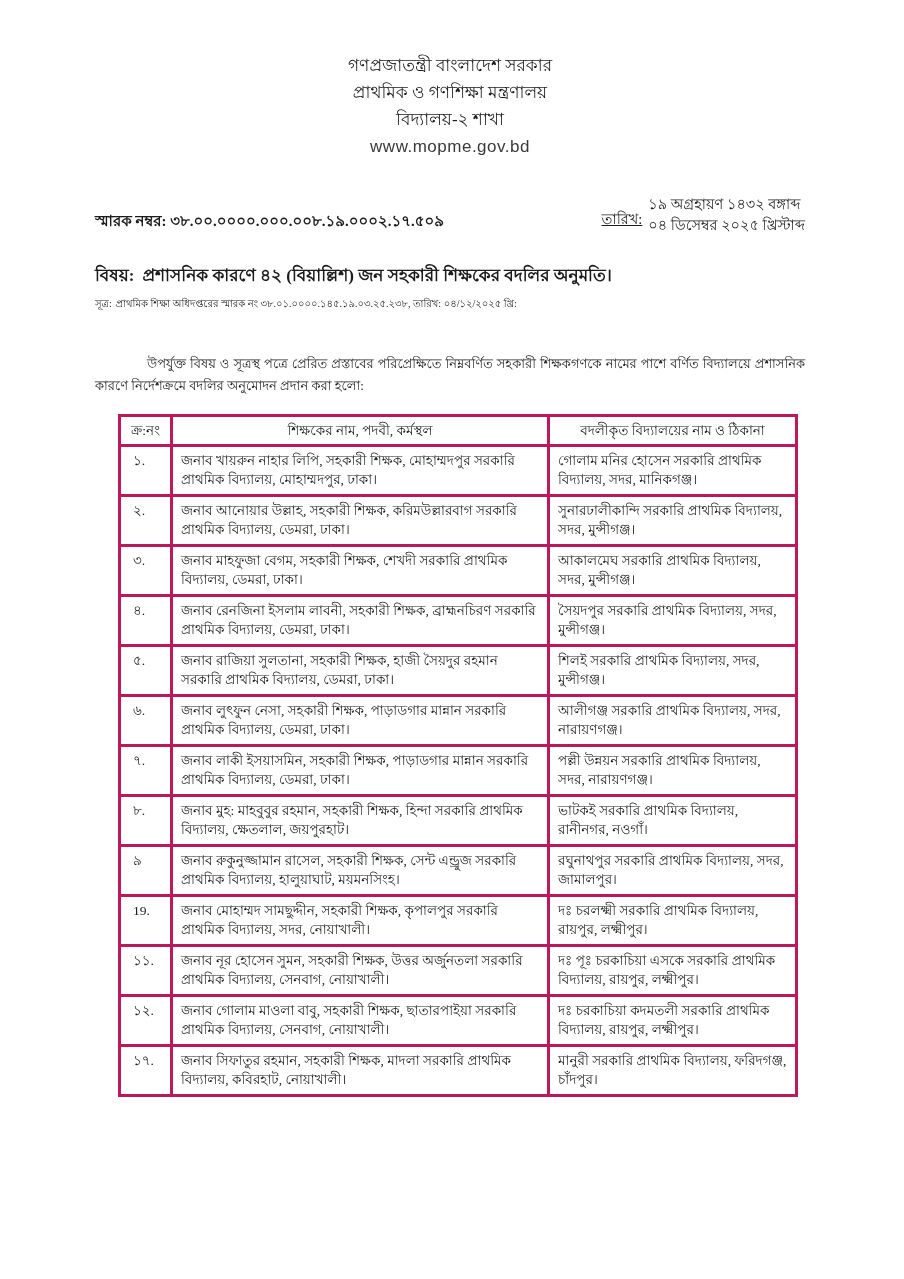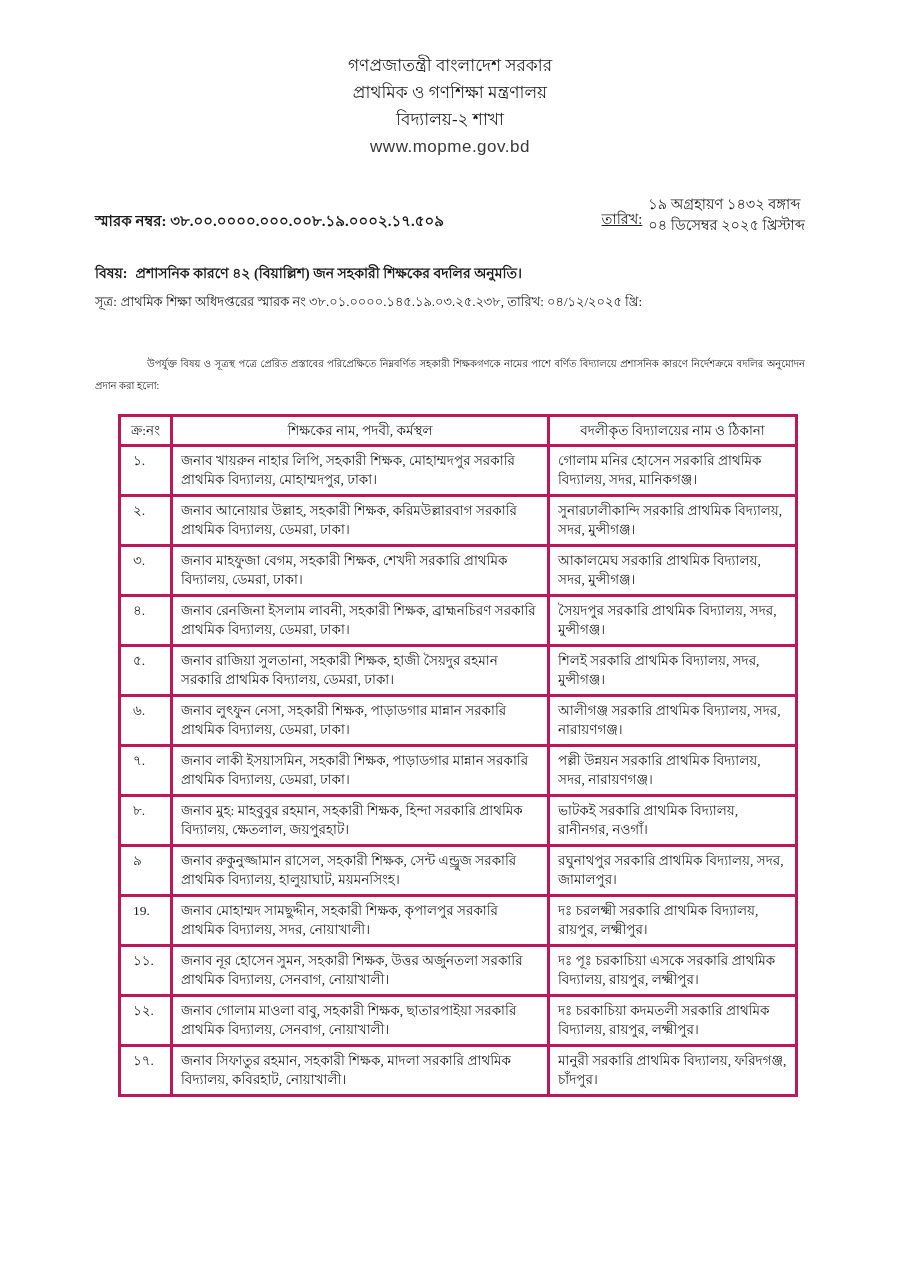--- a/index.html
+++ b/index.html
@@ -52,34 +52,34 @@
     gap: 6px;
     font-size: 14.5px;
     line-height: 21px;
   }
   .date-block .date-label { padding-top: 8px; text-decoration: underline; }
   .date-lines { text-align: left; white-space: nowrap; }
 
   
   .subject-line {
     margin-top: 26px;
-    font-size: 14px;
+    font-size: 17px;
     font-weight: bold;
   }
   .subject-line .label { margin-right: 8px; }
   .reference-line {
     margin-top: 6px;
-    font-size: 13px;
+    font-size: 10px;
   }
   .reference-line .label { margin-right: 4px; }
 
   
   .body-para {
     margin-top: 40px;
-    font-size: 10px;
+    font-size: 13px;
     line-height: 22px;
     text-align: justify;
     text-indent: 52px;
   }
 
   
   .transfer-table {
     margin-top: 17px;
     margin-left: 23px;
     width: 677px;

